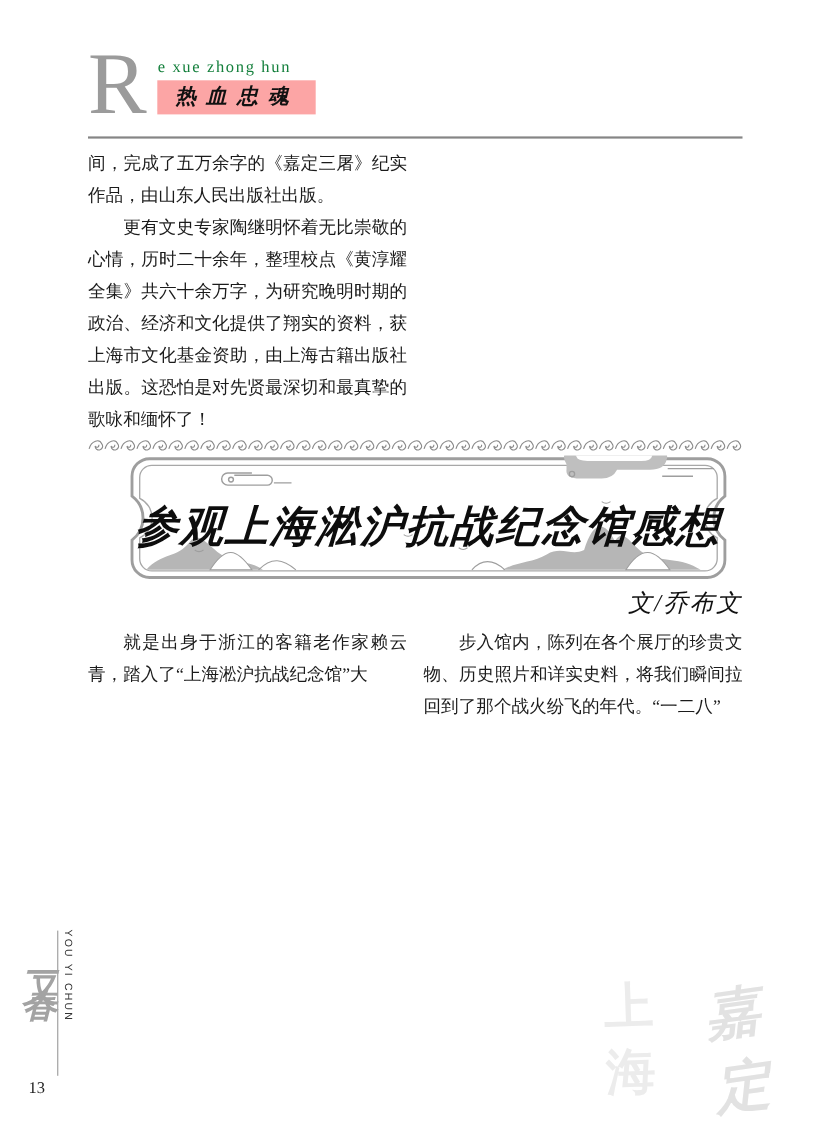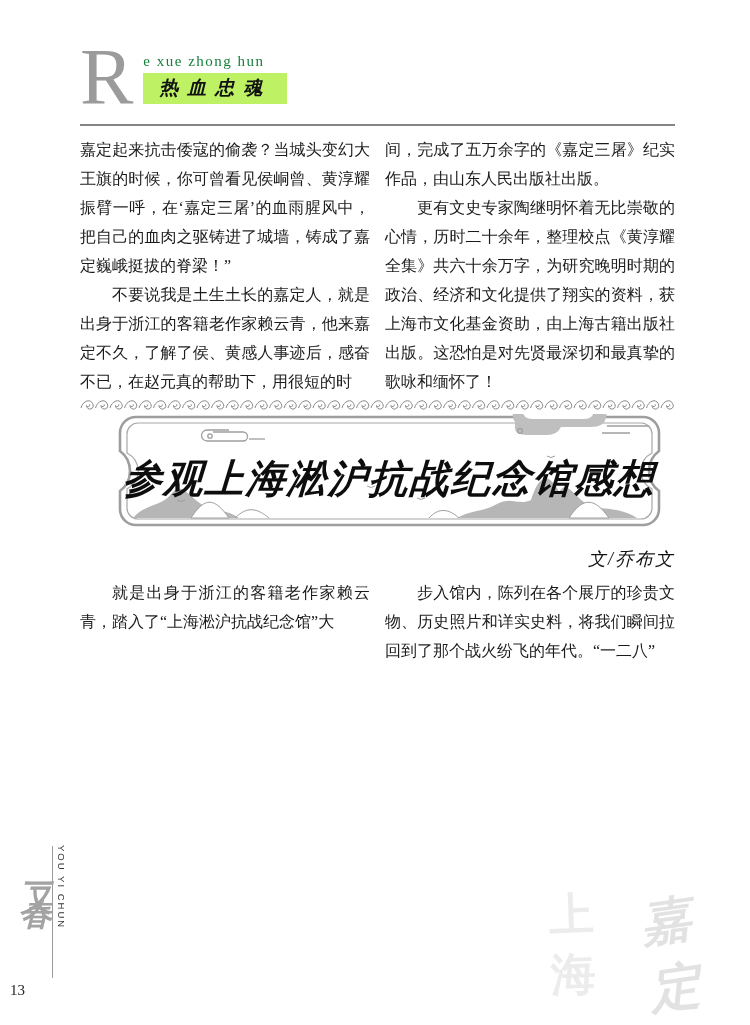--- a/index.html
+++ b/index.html
@@ -8,54 +8,54 @@
     position:relative; width:750px; height:1025px; background:#ffffff;
     font-family:"Liberation Serif","DejaVu Serif",serif; overflow:hidden;
   }
   .content { position:absolute; left:80px; top:44px; width:595px; }
 
   
   .brand { display:flex; align-items:flex-start; height:74px; }
   .brand-r { font-size:80px; line-height:66px; color:#9b9b9b; font-weight:400; }
   .brand-col { margin-left:10px; padding-top:9px; }
   .brand-pinyin { font-size:15px; color:#15803d; letter-spacing:1.5px; }
-  .brand-box { margin-top:3px; display:inline-block; background:#bef264;
+  .brand-box { margin-top:3px; display:inline-block; background:#fca5a5;
     padding:2px 16px 3px 16px; font-size:19px; font-weight:bold;
     letter-spacing:9px; color:#111; font-style:italic; }
   .header-rule { margin-top:6px; height:2px; background:#858585; }
 
   
   .two-col { display:flex; gap:15px; }
   .col { width:290px; }
   .top-cols { margin-top:9px; }
   .para { font-size:16px; line-height:29px; text-align:justify; color:#1b1b1b; }
   .para.ind { text-indent:2em; }
 
   
   .wave { margin-top:1px; height:14px; }
 
   
   .banner { position:relative; width:545px; height:114px; margin:3px 0 0 37px; }
   .banner-title { position:absolute; left:0; top:8px; width:100%; height:100%;
     display:flex; align-items:center; justify-content:center;
     font-size:39px; font-weight:900; font-style:italic; letter-spacing:2px;
     color:#0d0d0d; transform:skewX(-3deg); }
-  .byline { margin-top:19px; text-align:right; font-size:18px; font-style:italic;
+  .byline { margin-top:5px; text-align:right; font-size:22px; font-style:italic;
     color:#111; letter-spacing:2px; }
   .feature-cols { margin-top:7px; position:relative; z-index:1; }
 
   
   .side-rule { position:absolute; left:52px; top:846px; width:1px; height:132px; background:#9a9a9a; }
   .side-pinyin { position:absolute; left:56px; top:845px;
     writing-mode:vertical-rl; font-size:9.5px; letter-spacing:2px; color:#333;
     font-family:"Liberation Sans","DejaVu Sans",sans-serif; }
   .side-title { position:absolute; left:20px; top:862px; writing-mode:vertical-rl;
     font-size:31px; line-height:32px; color:#a3a3a3; font-weight:bold; font-style:italic;
     letter-spacing:6px; }
-  .page-number { position:absolute; left:10px; top:982px; font-size:15px; color:#222; }
+  .page-number { position:absolute; left:26px; top:982px; font-size:15px; color:#222; }
 
   
   .watermark { position:absolute; left:550px; top:884px; z-index:3;
     display:flex; align-items:flex-start; pointer-events:none; }
   .wm-outline { font-size:45px; font-weight:bold; color:#ececec;
     letter-spacing:2px; transform:rotate(-2deg); }
   .wm-brush { font-size:50px; font-weight:bold; font-style:italic; color:#e2e2e2;
     margin-left:4px; transform:rotate(-8deg); letter-spacing:4px; }
 </style>
 </head>
@@ -73,24 +73,20 @@
     <div class="brand">
       <div class="brand-r">R</div>
       <div class="brand-col">
         <div class="brand-pinyin">e xue zhong hun</div>
         <div class="brand-box">热血忠魂</div>
       </div>
     </div>
     <div class="header-rule"></div>
 
     <div class="two-col top-cols">
-      <div class="col">
-          <p class="para">嘉定起来抗击倭寇的偷袭？当城头变幻大王旗的时候，你可曾看见侯峒曾、黄淳耀振臂一呼，在‘嘉定三屠’的血雨腥风中，把自己的血肉之驱铸进了城墙，铸成了嘉定巍峨挺拔的脊梁！”</p>
-          <p class="para ind">不要说我是土生土长的嘉定人，就是出身于浙江的客籍老作家赖云青，他来嘉定不久，了解了侯、黄感人事迹后，感奋不已，在赵元真的帮助下，用很短的时</p>
-        </div>
       <div class="col">
           <p class="para">间，完成了五万余字的《嘉定三屠》纪实作品，由山东人民出版社出版。</p>
           <p class="para ind">更有文史专家陶继明怀着无比崇敬的心情，历时二十余年，整理校点《黄淳耀全集》共六十余万字，为研究晚明时期的政治、经济和文化提供了翔实的资料，获上海市文化基金资助，由上海古籍出版社出版。这恐怕是对先贤最深切和最真挚的歌咏和缅怀了！</p>
         </div>
     </div>
 
     <div class="wave">
       <svg width="595" height="14" viewBox="0 0 595 14" xmlns="http://www.w3.org/2000/svg">
         <path id="wave-path" fill="none" stroke="#8a8a8a" stroke-width="1" d="M 1 11 C 3 3.5, 10.5 1.5, 12.5 6.5 A 3.4 3.4 0 1 1 6.5 8.5 A 1.7 1.7 0 1 0 9.7 7.3 M 15.5 11 C 17.5 3.5, 25 1.5, 27 6.5 A 3.4 3.4 0 1 1 21 8.5 A 1.7 1.7 0 1 0 24.2 7.3 M 30 11 C 32 3.5, 39.5 1.5, 41.5 6.5 A 3.4 3.4 0 1 1 35.5 8.5 A 1.7 1.7 0 1 0 38.7 7.3 M 44.5 11 C 46.5 3.5, 54 1.5, 56 6.5 A 3.4 3.4 0 1 1 50 8.5 A 1.7 1.7 0 1 0 53.2 7.3 M 59 11 C 61 3.5, 68.5 1.5, 70.5 6.5 A 3.4 3.4 0 1 1 64.5 8.5 A 1.7 1.7 0 1 0 67.7 7.3 M 73.5 11 C 75.5 3.5, 83 1.5, 85 6.5 A 3.4 3.4 0 1 1 79 8.5 A 1.7 1.7 0 1 0 82.2 7.3 M 88 11 C 90 3.5, 97.5 1.5, 99.5 6.5 A 3.4 3.4 0 1 1 93.5 8.5 A 1.7 1.7 0 1 0 96.7 7.3 M 102.5 11 C 104.5 3.5, 112 1.5, 114 6.5 A 3.4 3.4 0 1 1 108 8.5 A 1.7 1.7 0 1 0 111.2 7.3 M 117 11 C 119 3.5, 126.5 1.5, 128.5 6.5 A 3.4 3.4 0 1 1 122.5 8.5 A 1.7 1.7 0 1 0 125.7 7.3 M 131.5 11 C 133.5 3.5, 141 1.5, 143 6.5 A 3.4 3.4 0 1 1 137 8.5 A 1.7 1.7 0 1 0 140.2 7.3 M 146 11 C 148 3.5, 155.5 1.5, 157.5 6.5 A 3.4 3.4 0 1 1 151.5 8.5 A 1.7 1.7 0 1 0 154.7 7.3 M 160.5 11 C 162.5 3.5, 170 1.5, 172 6.5 A 3.4 3.4 0 1 1 166 8.5 A 1.7 1.7 0 1 0 169.2 7.3 M 175 11 C 177 3.5, 184.5 1.5, 186.5 6.5 A 3.4 3.4 0 1 1 180.5 8.5 A 1.7 1.7 0 1 0 183.7 7.3 M 189.5 11 C 191.5 3.5, 199 1.5, 201 6.5 A 3.4 3.4 0 1 1 195 8.5 A 1.7 1.7 0 1 0 198.2 7.3 M 204 11 C 206 3.5, 213.5 1.5, 215.5 6.5 A 3.4 3.4 0 1 1 209.5 8.5 A 1.7 1.7 0 1 0 212.7 7.3 M 218.5 11 C 220.5 3.5, 228 1.5, 230 6.5 A 3.4 3.4 0 1 1 224 8.5 A 1.7 1.7 0 1 0 227.2 7.3 M 233 11 C 235 3.5, 242.5 1.5, 244.5 6.5 A 3.4 3.4 0 1 1 238.5 8.5 A 1.7 1.7 0 1 0 241.7 7.3 M 247.5 11 C 249.5 3.5, 257 1.5, 259 6.5 A 3.4 3.4 0 1 1 253 8.5 A 1.7 1.7 0 1 0 256.2 7.3 M 262 11 C 264 3.5, 271.5 1.5, 273.5 6.5 A 3.4 3.4 0 1 1 267.5 8.5 A 1.7 1.7 0 1 0 270.7 7.3 M 276.5 11 C 278.5 3.5, 286 1.5, 288 6.5 A 3.4 3.4 0 1 1 282 8.5 A 1.7 1.7 0 1 0 285.2 7.3 M 291 11 C 293 3.5, 300.5 1.5, 302.5 6.5 A 3.4 3.4 0 1 1 296.5 8.5 A 1.7 1.7 0 1 0 299.7 7.3 M 305.5 11 C 307.5 3.5, 315 1.5, 317 6.5 A 3.4 3.4 0 1 1 311 8.5 A 1.7 1.7 0 1 0 314.2 7.3 M 320 11 C 322 3.5, 329.5 1.5, 331.5 6.5 A 3.4 3.4 0 1 1 325.5 8.5 A 1.7 1.7 0 1 0 328.7 7.3 M 334.5 11 C 336.5 3.5, 344 1.5, 346 6.5 A 3.4 3.4 0 1 1 340 8.5 A 1.7 1.7 0 1 0 343.2 7.3 M 349 11 C 351 3.5, 358.5 1.5, 360.5 6.5 A 3.4 3.4 0 1 1 354.5 8.5 A 1.7 1.7 0 1 0 357.7 7.3 M 363.5 11 C 365.5 3.5, 373 1.5, 375 6.5 A 3.4 3.4 0 1 1 369 8.5 A 1.7 1.7 0 1 0 372.2 7.3 M 378 11 C 380 3.5, 387.5 1.5, 389.5 6.5 A 3.4 3.4 0 1 1 383.5 8.5 A 1.7 1.7 0 1 0 386.7 7.3 M 392.5 11 C 394.5 3.5, 402 1.5, 404 6.5 A 3.4 3.4 0 1 1 398 8.5 A 1.7 1.7 0 1 0 401.2 7.3 M 407 11 C 409 3.5, 416.5 1.5, 418.5 6.5 A 3.4 3.4 0 1 1 412.5 8.5 A 1.7 1.7 0 1 0 415.7 7.3 M 421.5 11 C 423.5 3.5, 431 1.5, 433 6.5 A 3.4 3.4 0 1 1 427 8.5 A 1.7 1.7 0 1 0 430.2 7.3 M 436 11 C 438 3.5, 445.5 1.5, 447.5 6.5 A 3.4 3.4 0 1 1 441.5 8.5 A 1.7 1.7 0 1 0 444.7 7.3 M 450.5 11 C 452.5 3.5, 460 1.5, 462 6.5 A 3.4 3.4 0 1 1 456 8.5 A 1.7 1.7 0 1 0 459.2 7.3 M 465 11 C 467 3.5, 474.5 1.5, 476.5 6.5 A 3.4 3.4 0 1 1 470.5 8.5 A 1.7 1.7 0 1 0 473.7 7.3 M 479.5 11 C 481.5 3.5, 489 1.5, 491 6.5 A 3.4 3.4 0 1 1 485 8.5 A 1.7 1.7 0 1 0 488.2 7.3 M 494 11 C 496 3.5, 503.5 1.5, 505.5 6.5 A 3.4 3.4 0 1 1 499.5 8.5 A 1.7 1.7 0 1 0 502.7 7.3 M 508.5 11 C 510.5 3.5, 518 1.5, 520 6.5 A 3.4 3.4 0 1 1 514 8.5 A 1.7 1.7 0 1 0 517.2 7.3 M 523 11 C 525 3.5, 532.5 1.5, 534.5 6.5 A 3.4 3.4 0 1 1 528.5 8.5 A 1.7 1.7 0 1 0 531.7 7.3 M 537.5 11 C 539.5 3.5, 547 1.5, 549 6.5 A 3.4 3.4 0 1 1 543 8.5 A 1.7 1.7 0 1 0 546.2 7.3 M 552 11 C 554 3.5, 561.5 1.5, 563.5 6.5 A 3.4 3.4 0 1 1 557.5 8.5 A 1.7 1.7 0 1 0 560.7 7.3 M 566.5 11 C 568.5 3.5, 576 1.5, 578 6.5 A 3.4 3.4 0 1 1 572 8.5 A 1.7 1.7 0 1 0 575.2 7.3 M 581 11 C 583 3.5, 590.5 1.5, 592.5 6.5 A 3.4 3.4 0 1 1 586.5 8.5 A 1.7 1.7 0 1 0 589.7 7.3 "></path>
       </svg>

